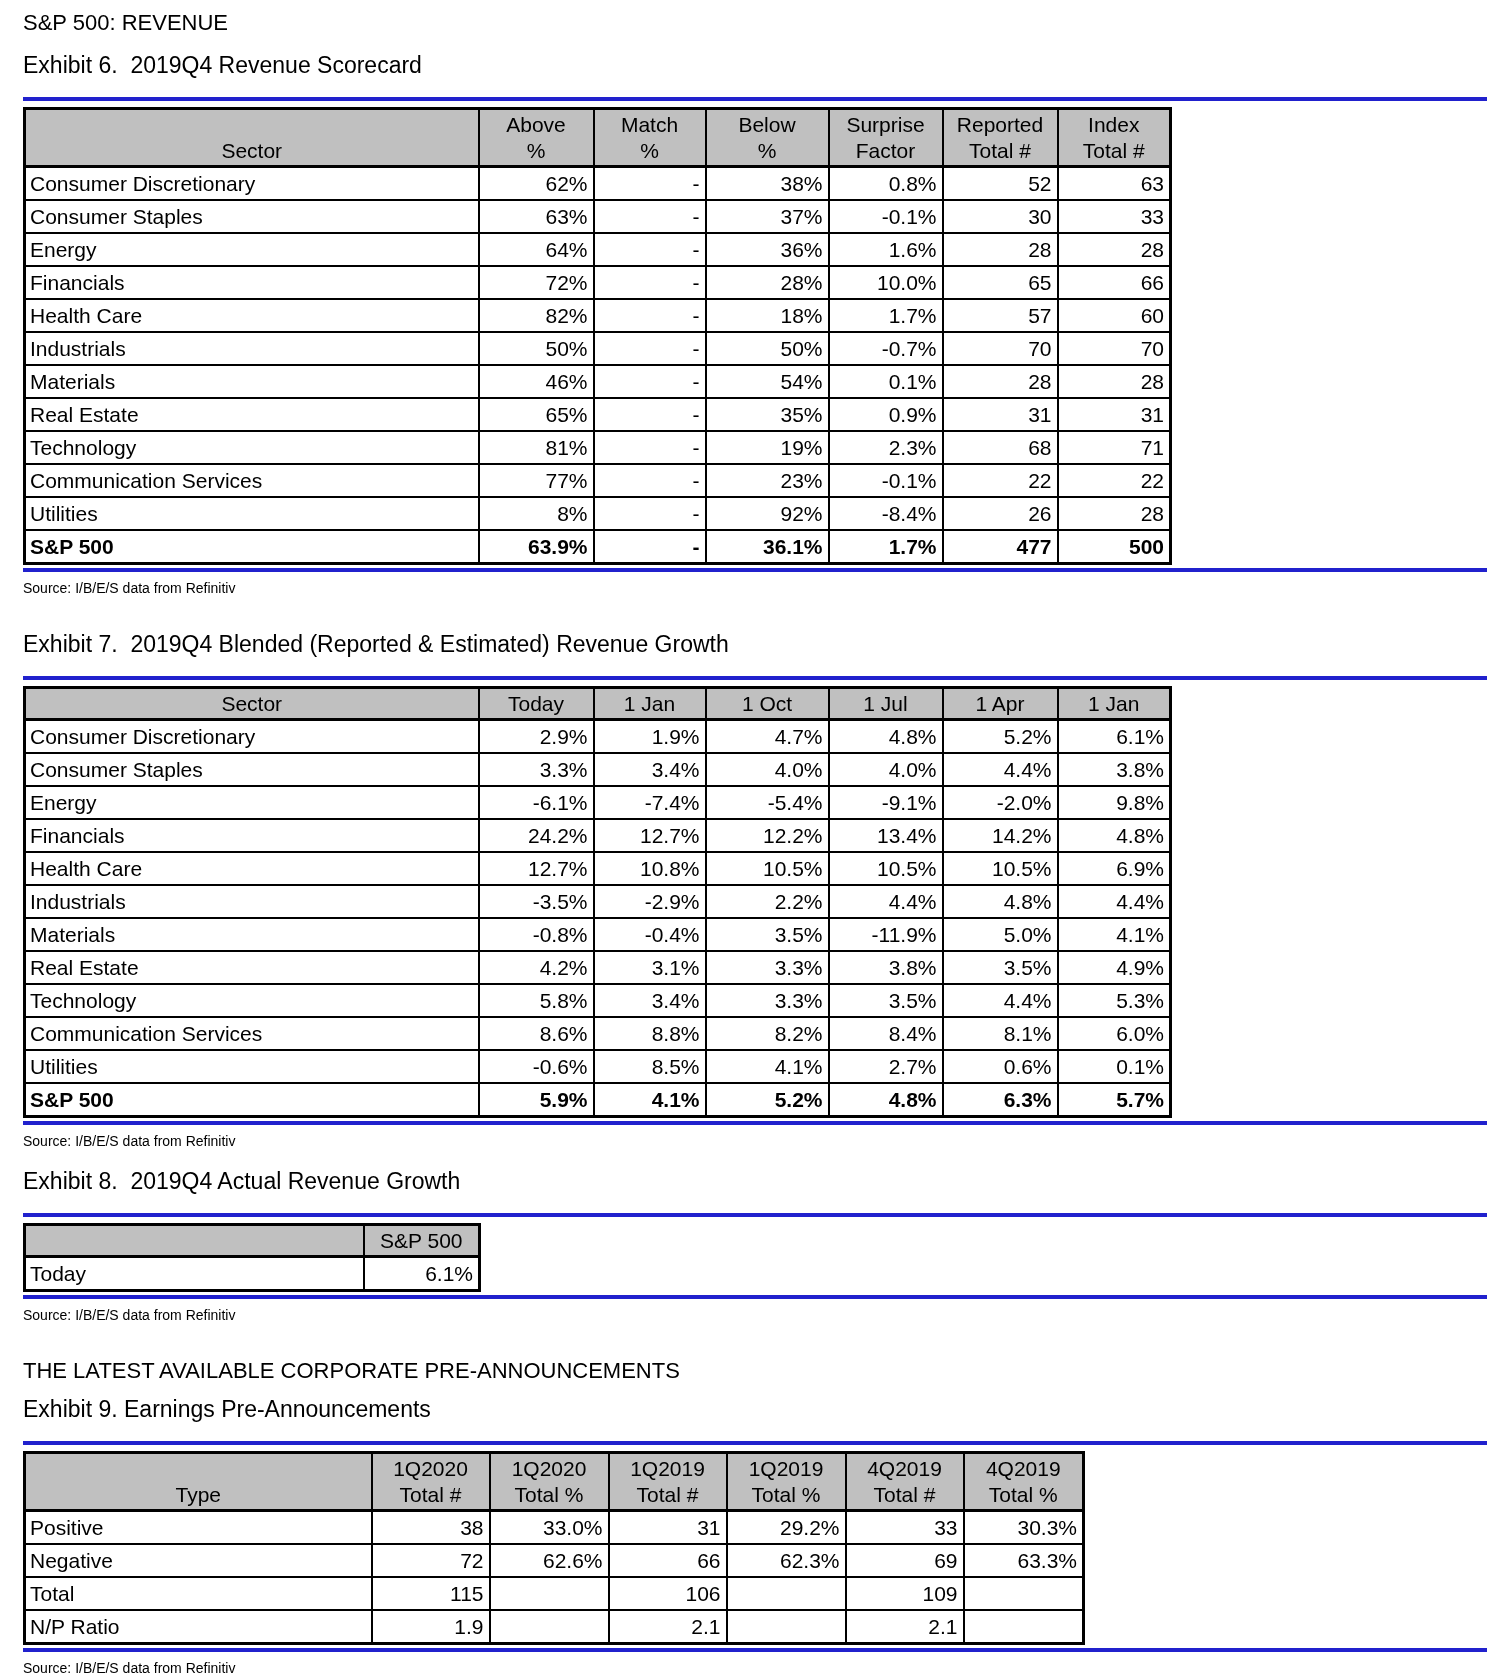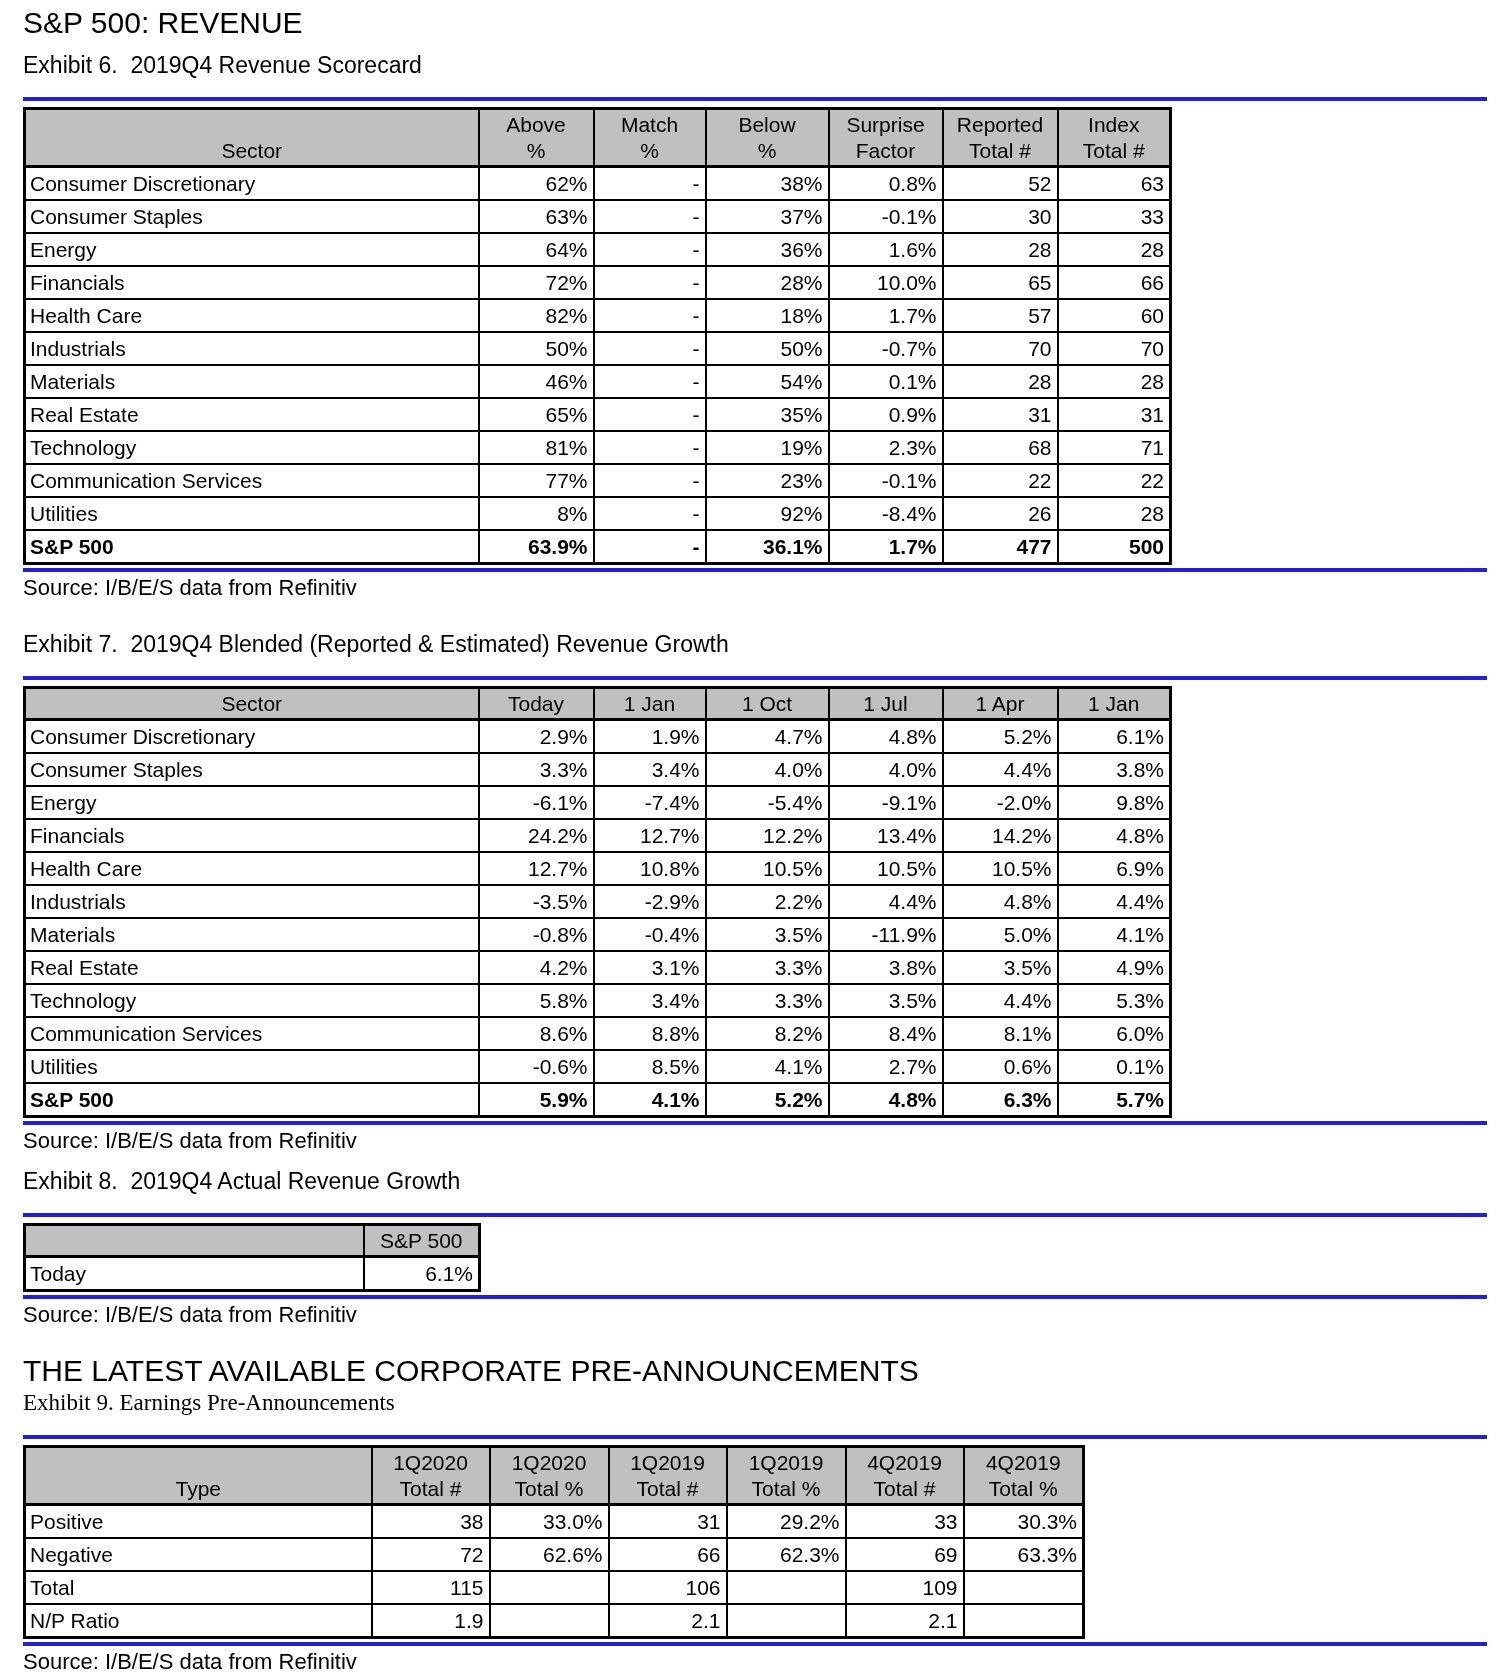--- a/index.html
+++ b/index.html
@@ -3,36 +3,36 @@
 <meta charset="utf-8">
 <style>
   html, body { margin: 0; padding: 0; background: #ffffff; }
   body {
     width: 1500px; height: 1678px; overflow: hidden;
     font-family: "Liberation Sans", sans-serif; color: #000;
   }
   .page { padding: 6px 0 0 23px; }
 
   .h1 {
-    font-size: 30px; line-height: 34px; white-space: pre;
+    font-size: 22px; line-height: 34px; white-space: pre;
   }
   .h1.section { margin-top: 26px; }
 
   .caption {
     font-size: 23px; line-height: 26px; white-space: pre;
     width: 1464px; padding-bottom: 19px;
     border-bottom: 4px solid #2121CD;
   }
   .caption.first { margin-top: 12px; }
   .caption.mid7 { margin-top: 30px; }
   .caption.mid8 { margin-top: 14px; }
-  .caption.mid9 { margin-top: 2px; font-family: Liberation Serif, serif; }
+  .caption.mid9 { margin-top: 8px; }
 
   .rule { width: 1464px; height: 4px; background: #2121CD; margin-top: 3px; }
-  .source { font-size: 22px; line-height: 26px; margin-top: 3px; white-space: pre; }
+  .source { font-size: 14px; line-height: 26px; margin-top: 3px; white-space: pre; }
 
   table.tbl {
     border-collapse: collapse; table-layout: fixed;
     border: 3px solid #000; margin-top: 6px;
     font-size: 21px;
   }
   .tbl th, .tbl td { border: 2px solid #000; overflow: hidden; }
   .tbl thead th {
     background: #C0C0C0; font-weight: normal; text-align: center;
     vertical-align: bottom; white-space: pre-line;

